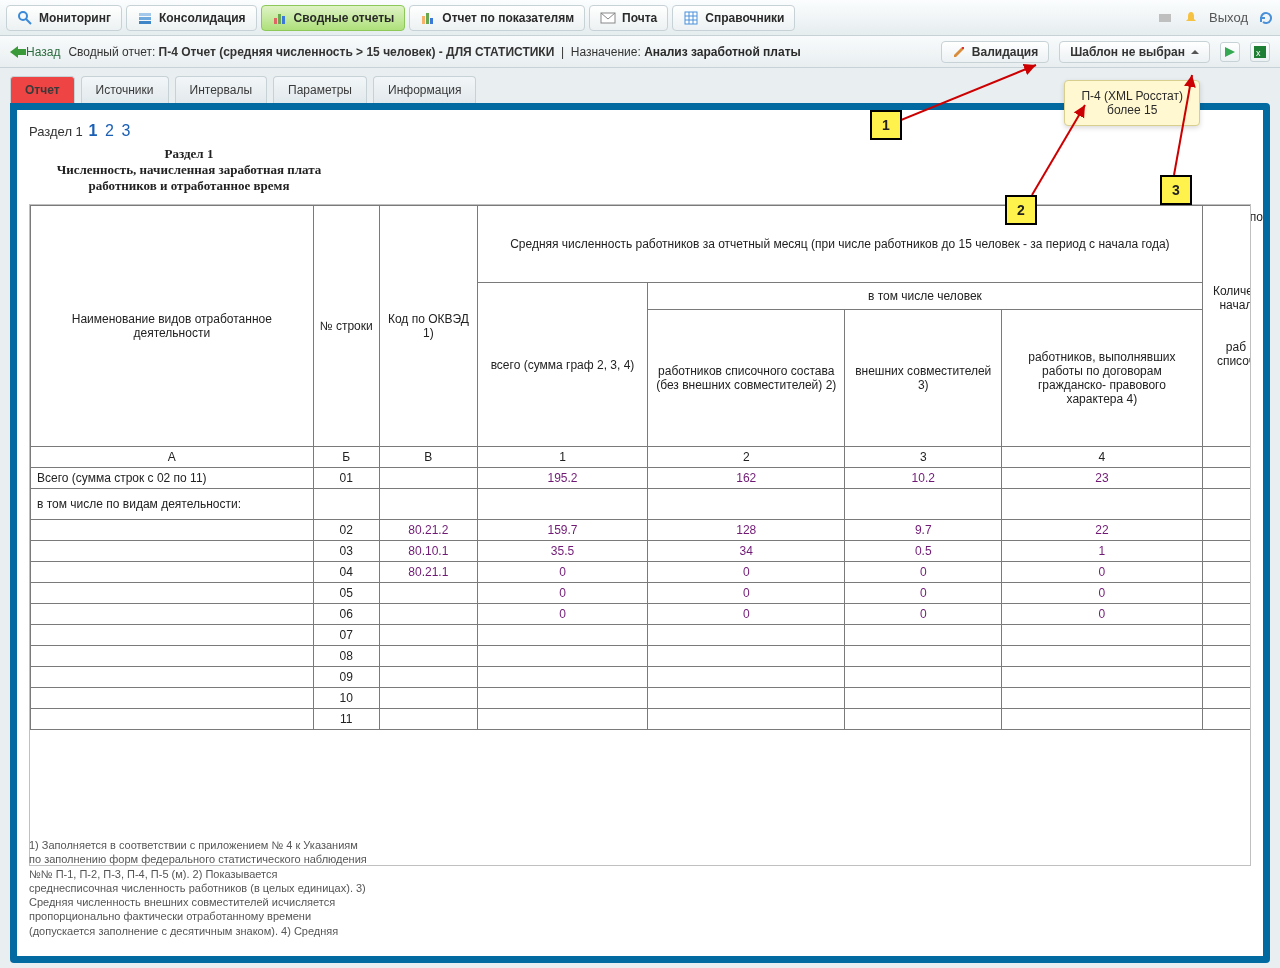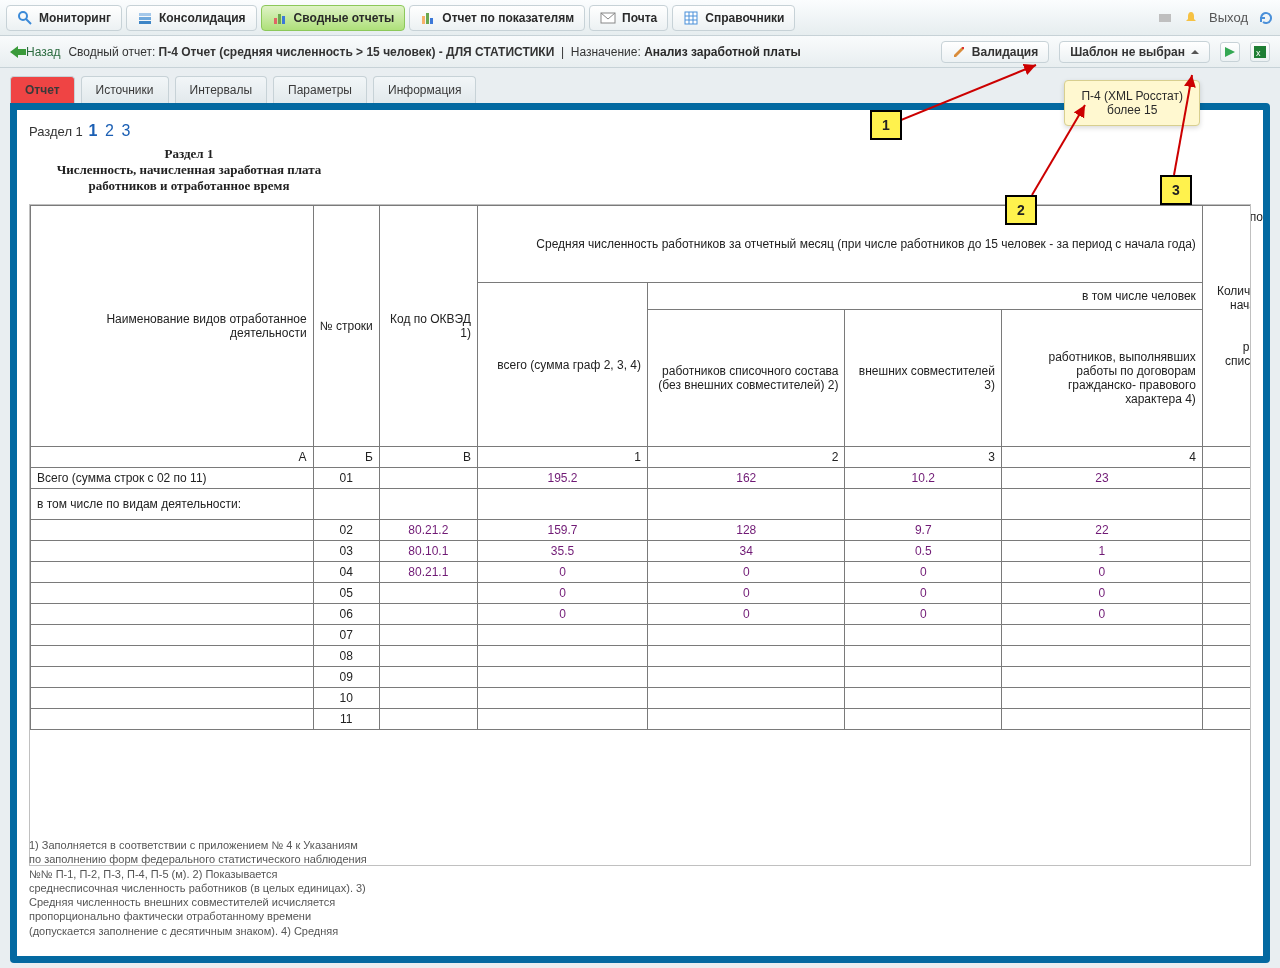--- a/index.html
+++ b/index.html
@@ -36,21 +36,21 @@
   
   .section-title{width:320px;text-align:center;font-family:"Times New Roman",serif;font-size:13px;margin:6px 0 10px 0;}
   .section-title b{display:block;font-weight:bold;}
   
   .report-area{position:relative;border:1px solid #c0c0c0;overflow:auto;height:660px;}
   .report-area::-webkit-scrollbar{width:14px;height:14px;}
   .report-area::-webkit-scrollbar-track{background:#f0f0f0;border:1px solid #d0d0d0;}
   .report-area::-webkit-scrollbar-thumb{background:#c8cfd3;border:1px solid #aab3b8;}
   table.report{border-collapse:collapse;width:1240px;}
   table.report th,table.report td{border:1px solid #7a7a7a;padding:3px 6px;font-size:12px;color:#222;vertical-align:middle;}
-  table.report th{font-weight:normal;text-align:right;background:#fff;}
+  table.report th{font-weight:normal;text-align:center;background:#fff;}
   table.report td{text-align:center;}
   table.report td.left{text-align:left;}
   table.report td.val{color:#701a75;}
   
   .footnotes{position:absolute;left:12px;bottom:18px;width:340px;font-size:11px;color:#555;line-height:1.3;overflow:hidden;max-height:110px;}
   
   .callout{position:absolute;width:28px;height:26px;background:#fff24d;border:2px solid #000;display:flex;align-items:center;justify-content:center;font-weight:bold;font-size:14px;z-index:40;}
   .arrow{position:absolute;z-index:35;}
 </style>
 </head>

